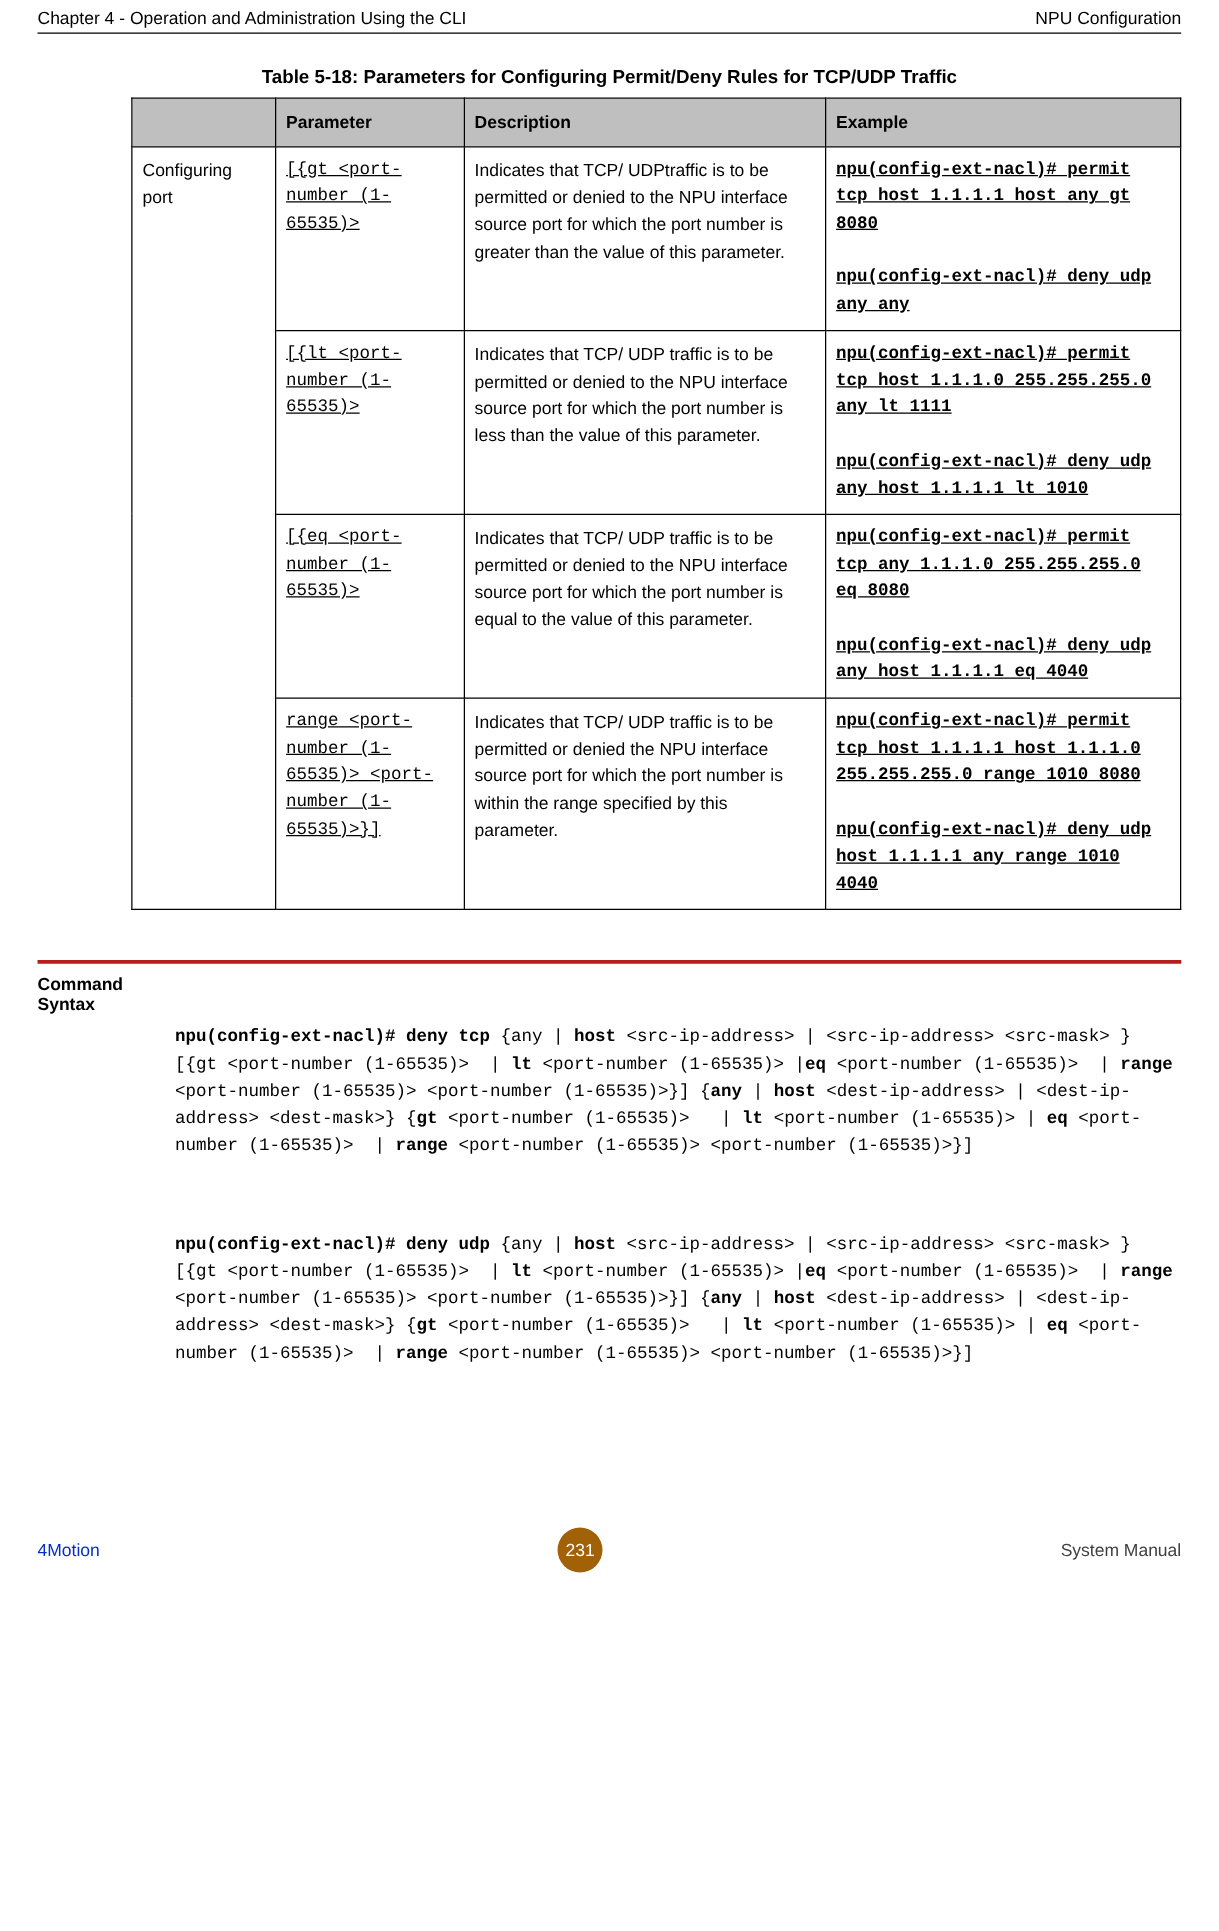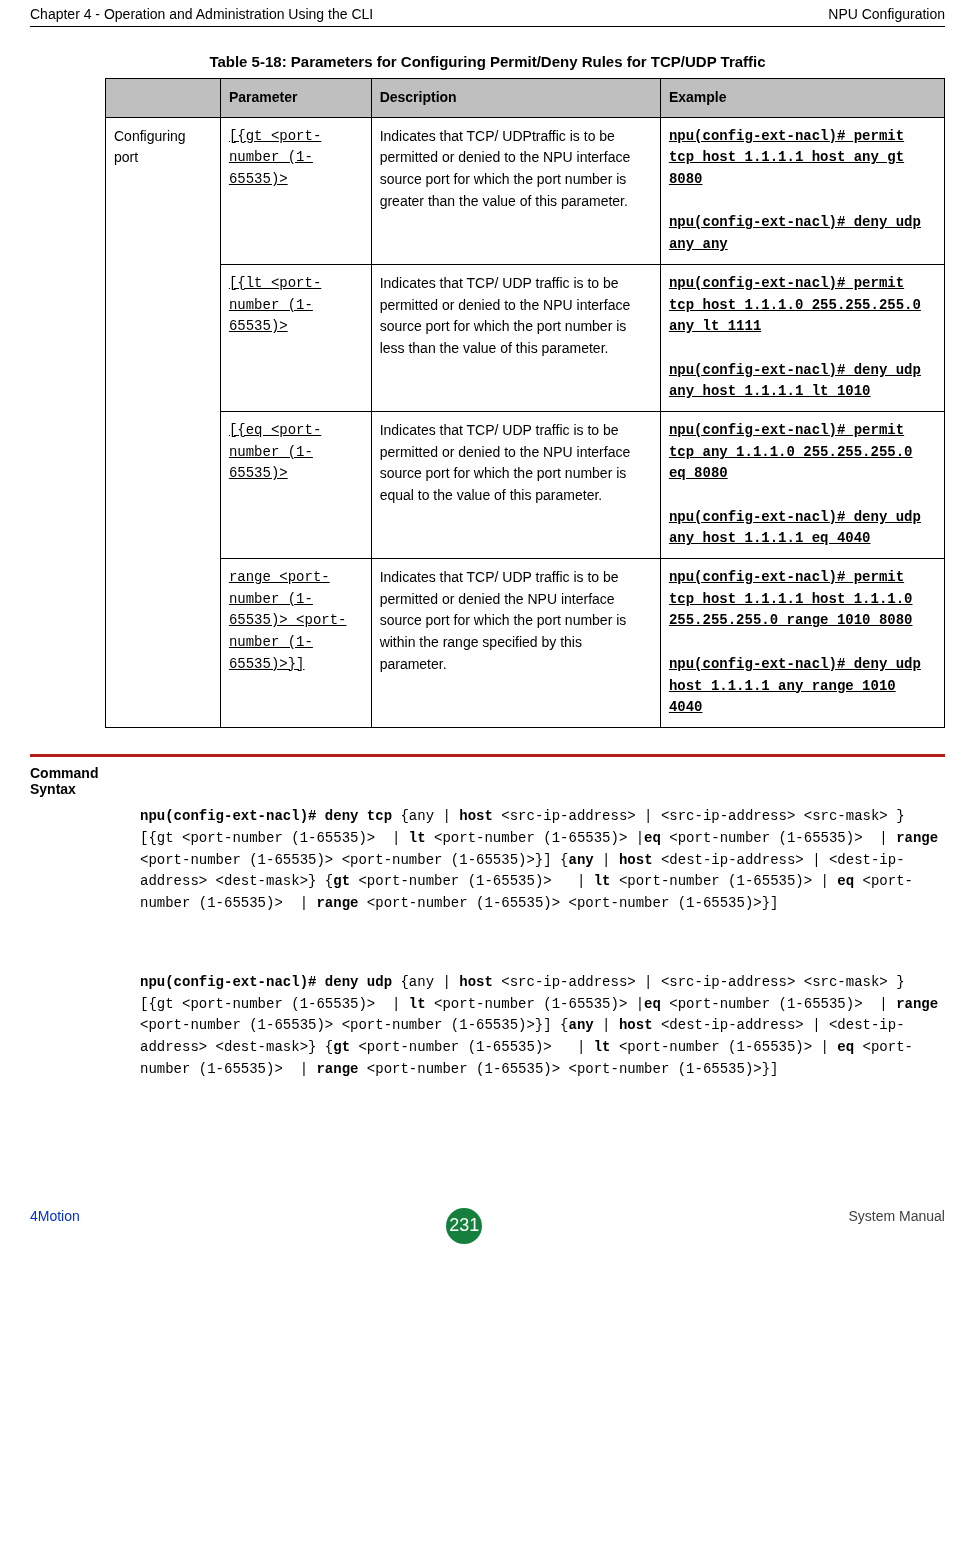--- a/index.html
+++ b/index.html
@@ -25,21 +25,21 @@
   .table-title {
     text-align: center;
     font-weight: bold;
     font-size: 15px;
     margin: 26px 0 8px 0;
   }
   table.rules {
     border-collapse: collapse;
     width: 840px;
     margin-left: 75px;
-    margin-bottom: 26px;
+    margin-bottom: 40px;
   }
   table.rules td, table.rules th {
     border: 1px solid #000;
     vertical-align: top;
     padding: 8px 8px;
     font-size: 14px;
     line-height: 1.55;
   }
   table.rules th {
     background: #bfbfbf;
@@ -77,40 +77,41 @@
   .cmdtext b {
     font-family: "Courier New", monospace;
   }
   .cmdtext .segment {
     display: block;
     margin-bottom: 14px;
   }
   .footer {
     display: flex;
     justify-content: space-between;
+    align-items: center;
     padding: 0 30px 12px 30px;
     margin-top: 70px;
     font-size: 14px;
   }
   .footer-left {
     color: #0030cc;
   }
   .footer-right {
     color: #404040;
   }
   .pagenum {
-    background: #15803d;
+    background: #a16207;
     color: #fff;
     border-radius: 50%;
     width: 36px;
     height: 36px;
     display: flex;
     align-items: center;
     justify-content: center;
-    font-size: 18px;
+    font-size: 14px;
   }
   .col-blank { width: 95px; }
   .col-param { width: 130px; }
   .col-desc  { width: 265px; }
   .col-ex    { width: 260px; }
 </style>
 </head>
 <body>
 
 <div class="page">

